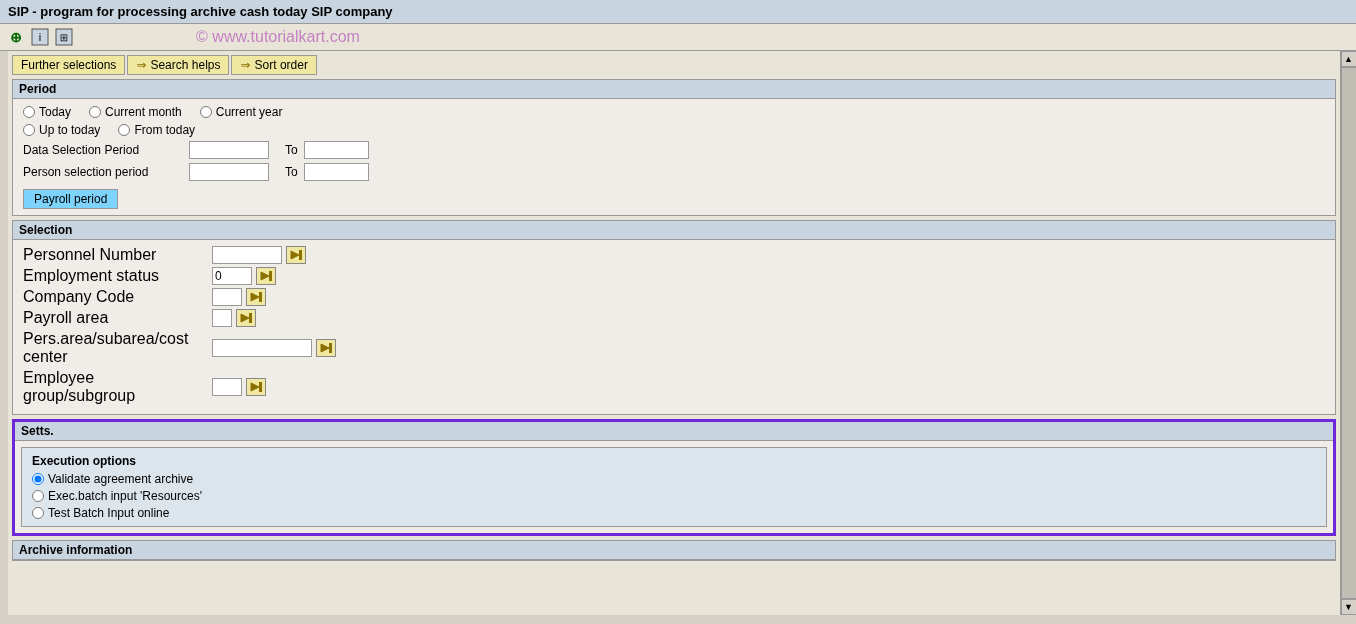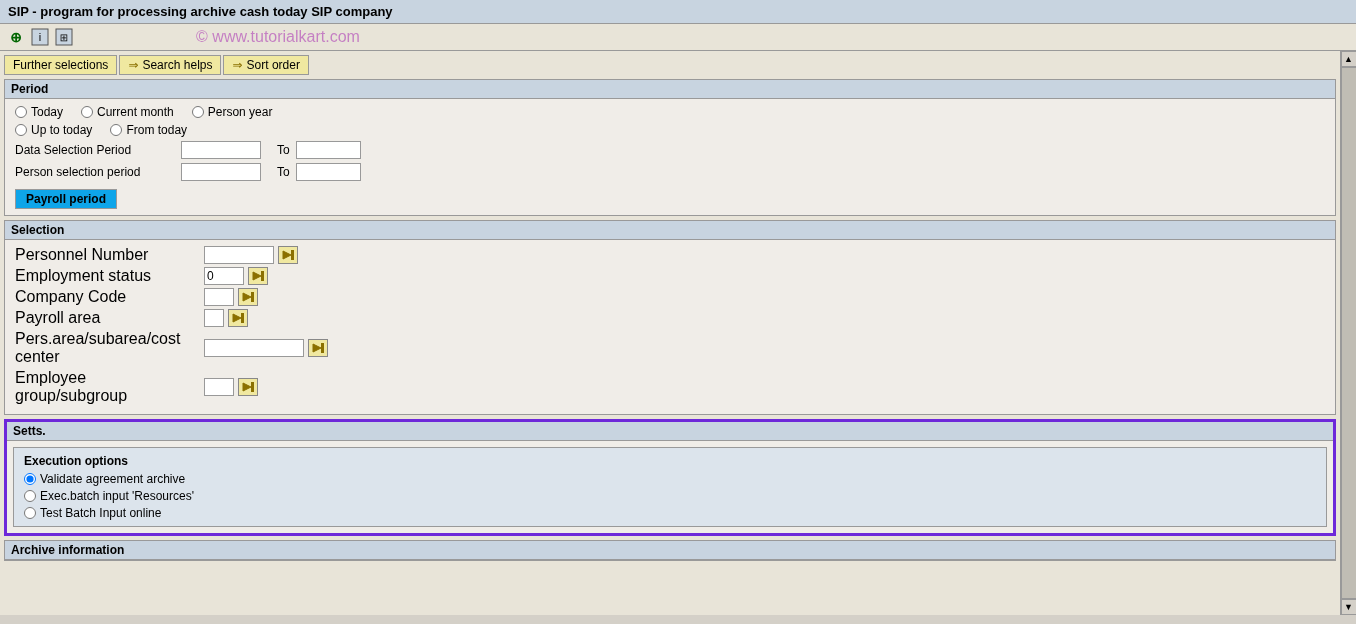--- a/index.html
+++ b/index.html
@@ -43,20 +43,21 @@
       transform: translateX(-50%);
       color: #c0a060;
       font-size: 18px;
       opacity: 0.5;
       pointer-events: none;
       white-space: nowrap;
     }
     .main-container {
       display: flex;
       height: calc(624px - 60px);
+      padding-left: 8px;
     }
     .content-area {
       flex: 1;
       background: #e8e4d8;
       overflow-y: auto;
       padding: 4px;
     }
     .scrollbar-right {
       width: 16px;
       background: #d4d0c8;
@@ -150,27 +151,26 @@
       background: #fff;
       height: 18px;
       font-size: 12px;
       padding: 0 2px;
     }
     .field-to {
       margin-left: 10px;
       font-size: 12px;
     }
     .payroll-btn {
-      background: #0ea5e9;
+      background: #7dd3fc;
       border: 1px solid #999;
       padding: 2px 10px;
       font-size: 12px;
       cursor: pointer;
       margin-top: 4px;
-      font-weight: bold;
     }
     .selection-field-row {
       display: flex;
       align-items: center;
       margin-bottom: 3px;
       gap: 4px;
     }
     .sel-label {
       width: 185px;
       font-size: 16px;
@@ -269,21 +269,21 @@
           <label class="radio-item">
             <input type="radio" name="period" value="today" class="radio-input" style="">
             <span>Today</span>
           </label>
           <label class="radio-item">
             <input type="radio" name="period" value="current-month" class="radio-input" style="">
             <span>Current month</span>
           </label>
           <label class="radio-item">
             <input type="radio" name="period" value="current-year" class="radio-input" style="">
-            <span>Person year</span>
+            <span>Current year</span>
           </label>
         </div>
 
         <div class="radio-row">
           <label class="radio-item">
             <input type="radio" name="period" value="up-to-today" class="radio-input" style="">
             <span>Up to today</span>
           </label>
           <label class="radio-item">
             <input type="radio" name="period" value="from-today" class="radio-input" style="">

